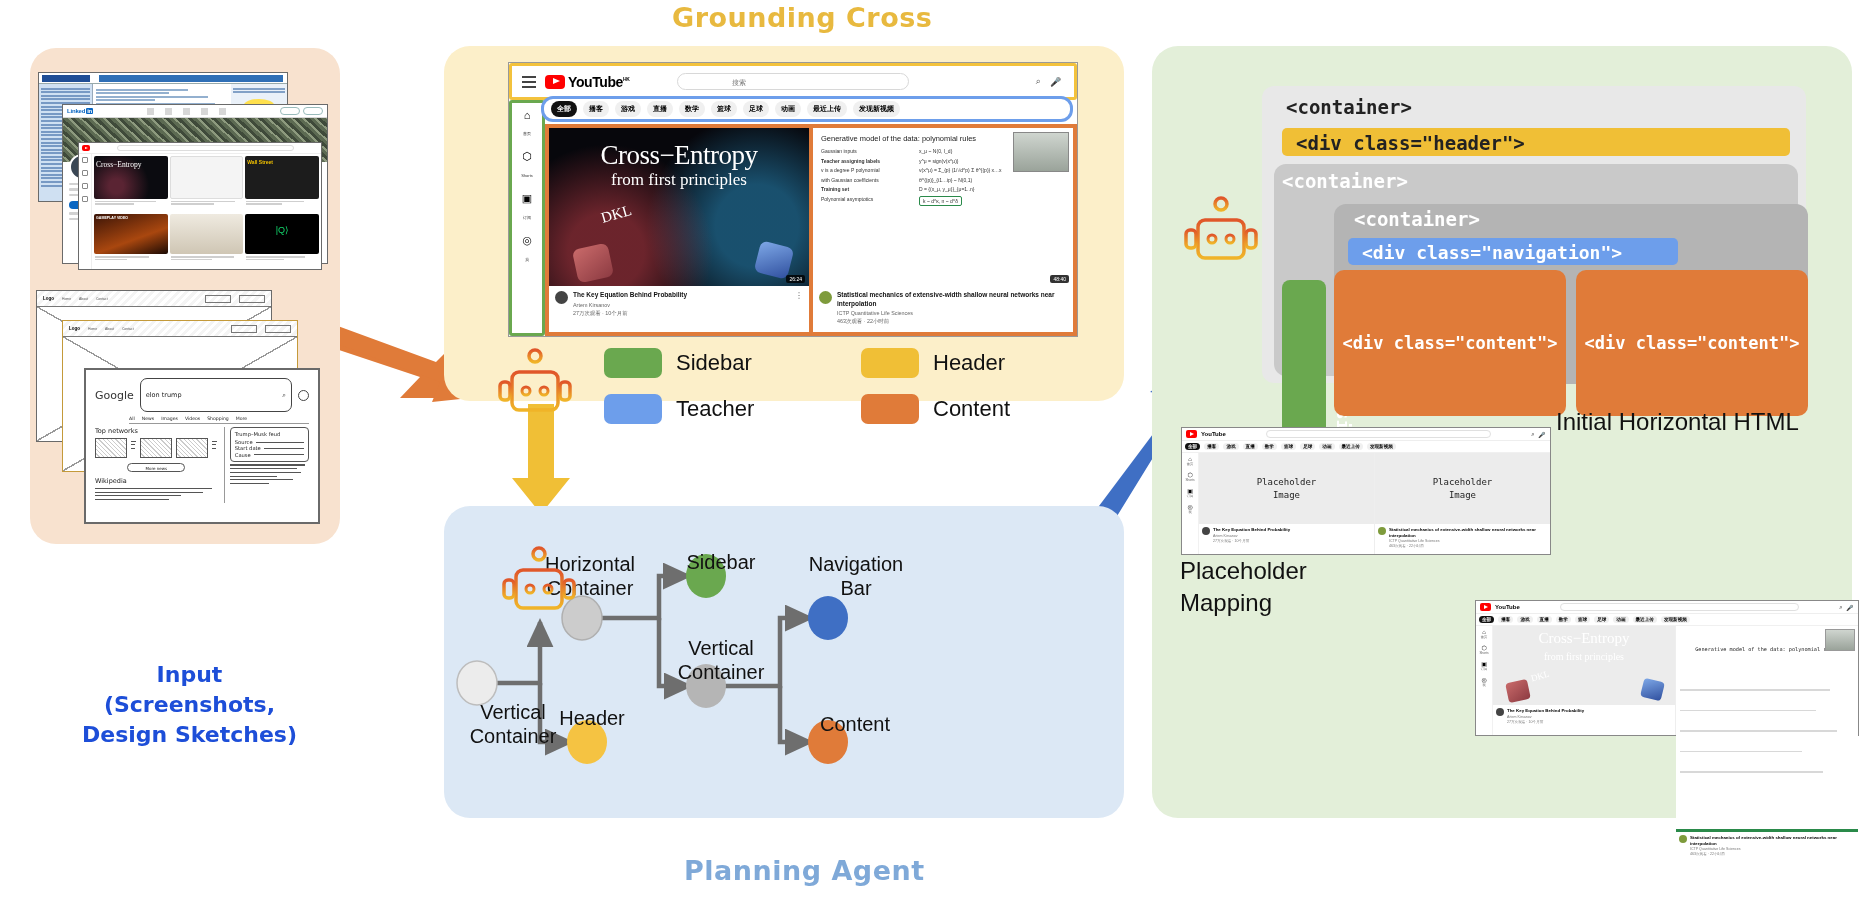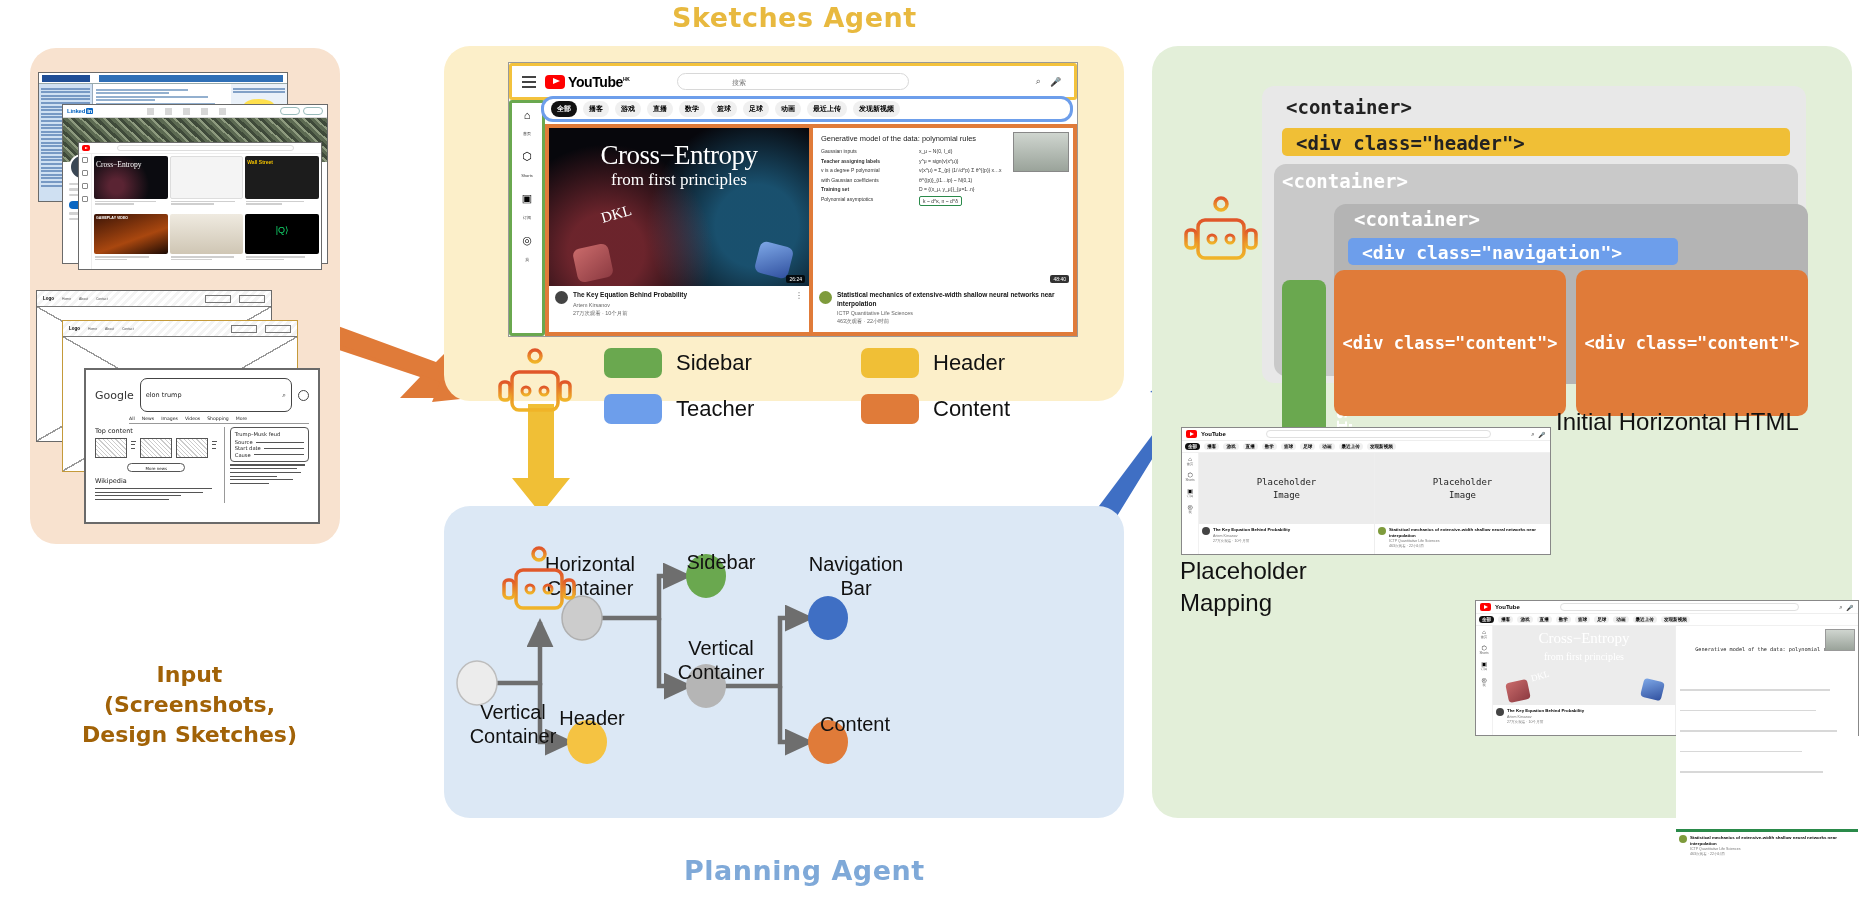--- a/index.html
+++ b/index.html
@@ -28,21 +28,21 @@
   #input-panel {
     position: absolute; left: 30px; top: 48px;
     width: 310px; height: 496px;
     background: #f8e2cf; border-radius: 26px;
   }
   .input-label {
     position: absolute; left: 62px; top: 660px;
     width: 255px; text-align: center;
     font-family: "DejaVu Sans", sans-serif;
     font-weight: 700; font-size: 22px; line-height: 30px;
-    color: #a16207; white-space: pre-line;
+    color: #1d4ed8; white-space: pre-line;
   }
 
   
   .shot { position: absolute; background: #fff; border: 1.2px solid #6a6a6a; overflow: hidden; }
 
   
   #shot-bcn { left: 38px; top: 72px; width: 250px; height: 130px; }
   .bcn-top { height: 11px; background: #ffffff; border-bottom: 1px solid #9aa; position: relative; }
   .bcn-logo { position:absolute; left:3px; top:2px; width:48px; height:7px; background:#1f4e96; }
   .bcn-title { position:absolute; left:60px; top:2px; right:4px; height:7px; background:#2f6fb6; }
@@ -290,21 +290,21 @@
     </g>
     <path d="M300,330 L440,382 L432,402 L470,398 L462,356 L446,368 L308,316 Z" fill="#e07b39"></path>
 
     <path d="M528,404 L554,404 L554,478 L570,478 L541,514 L512,478 L528,478 Z" fill="#f0bf36"></path>
 
     <path d="M1090,518 L1180,398 L1150,392 L1212,346 L1206,420 L1186,404 L1106,534 Z" fill="#3f6fc4"></path>
 
     <path d="M1328,706 C1370,656 1412,634 1452,638 L1450,616 L1490,650 L1448,680 L1450,660 C1418,658 1386,682 1360,722 Z" fill="#5c8a48"></path>
   </svg>
 
-  <div class="agent-title" id="grounding-title">Sketches Agent</div>
+  <div class="agent-title" id="grounding-title">Grounding Cross</div>
   <div class="agent-title" id="planning-title">Planning Agent</div>
 
   <div id="input-panel"></div>
 
   <div class="shot" id="shot-bcn">
     <div class="bcn-top">
         <div class="bcn-logo"></div>
         <div class="bcn-title"></div>
       </div>
     <div class="bcn-body">
@@ -488,21 +488,21 @@
       <div class="g-tabs">
         <span>All</span>
         <span>News</span>
         <span>Images</span>
         <span>Videos</span>
         <span>Shopping</span>
         <span>More</span>
       </div>
       <div class="g-cols">
         <div class="g-main">
-          <div class="g-h">Top content</div>
+          <div class="g-h">Top networks</div>
           <div class="g-cards">
             <div class="g-img"></div>
             <div class="g-lines">
                 <i style="width:90%"></i>
                 <i style="width:80%"></i>
                 <i style="width:70%"></i>
               </div>
             <div class="g-img"></div>
             <div class="g-img"></div>
             <div class="g-lines">

